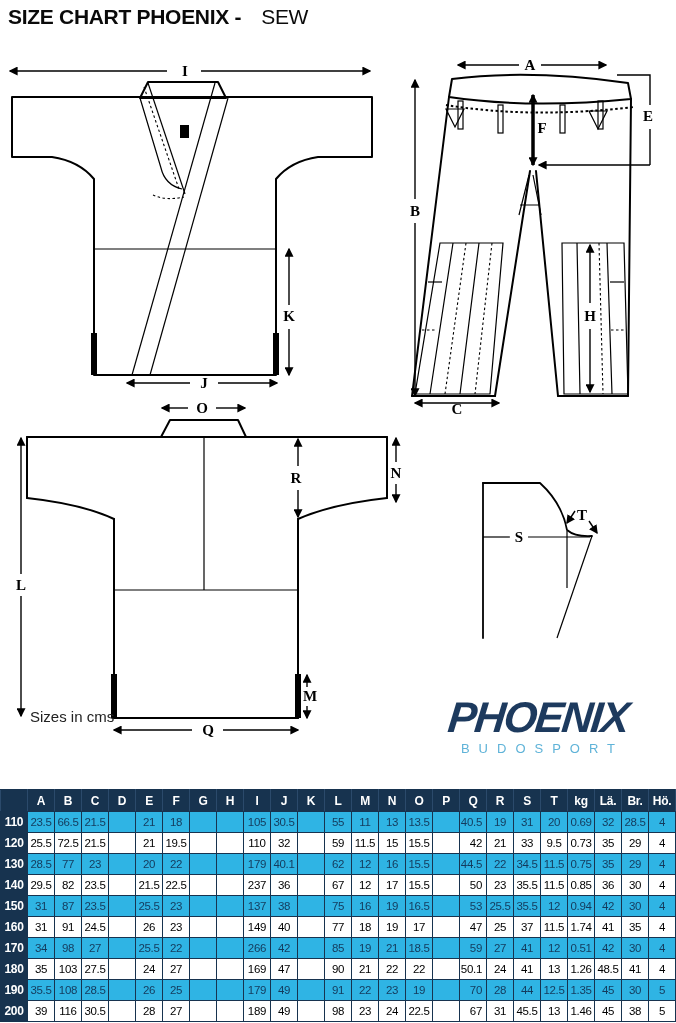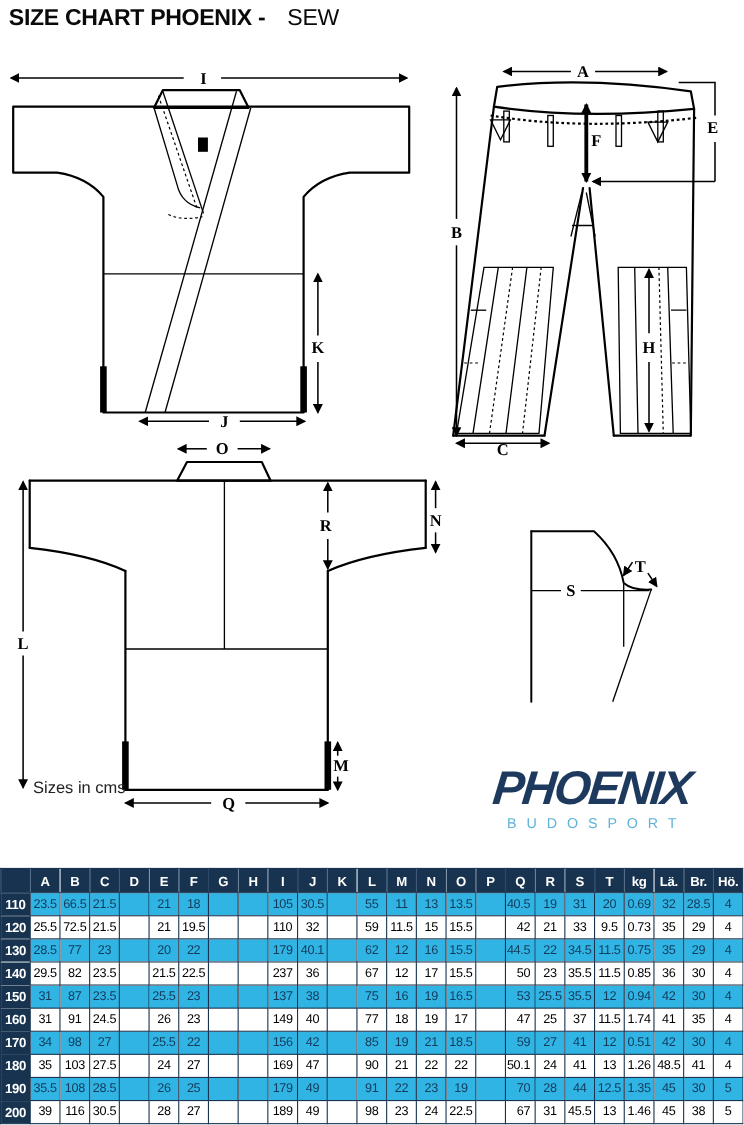--- a/index.html
+++ b/index.html
@@ -402,21 +402,21 @@
         <tr class="cyan">
           <td class="rowlabel">170</td>
           <td>34</td>
           <td>98</td>
           <td>27</td>
           <td></td>
           <td>25.5</td>
           <td>22</td>
           <td></td>
           <td></td>
-          <td>156</td>
+          <td>266</td>
           <td>42</td>
           <td></td>
           <td>85</td>
           <td>19</td>
           <td>21</td>
           <td>18.5</td>
           <td></td>
           <td class="col-q">59</td>
           <td>27</td>
           <td>41</td>

